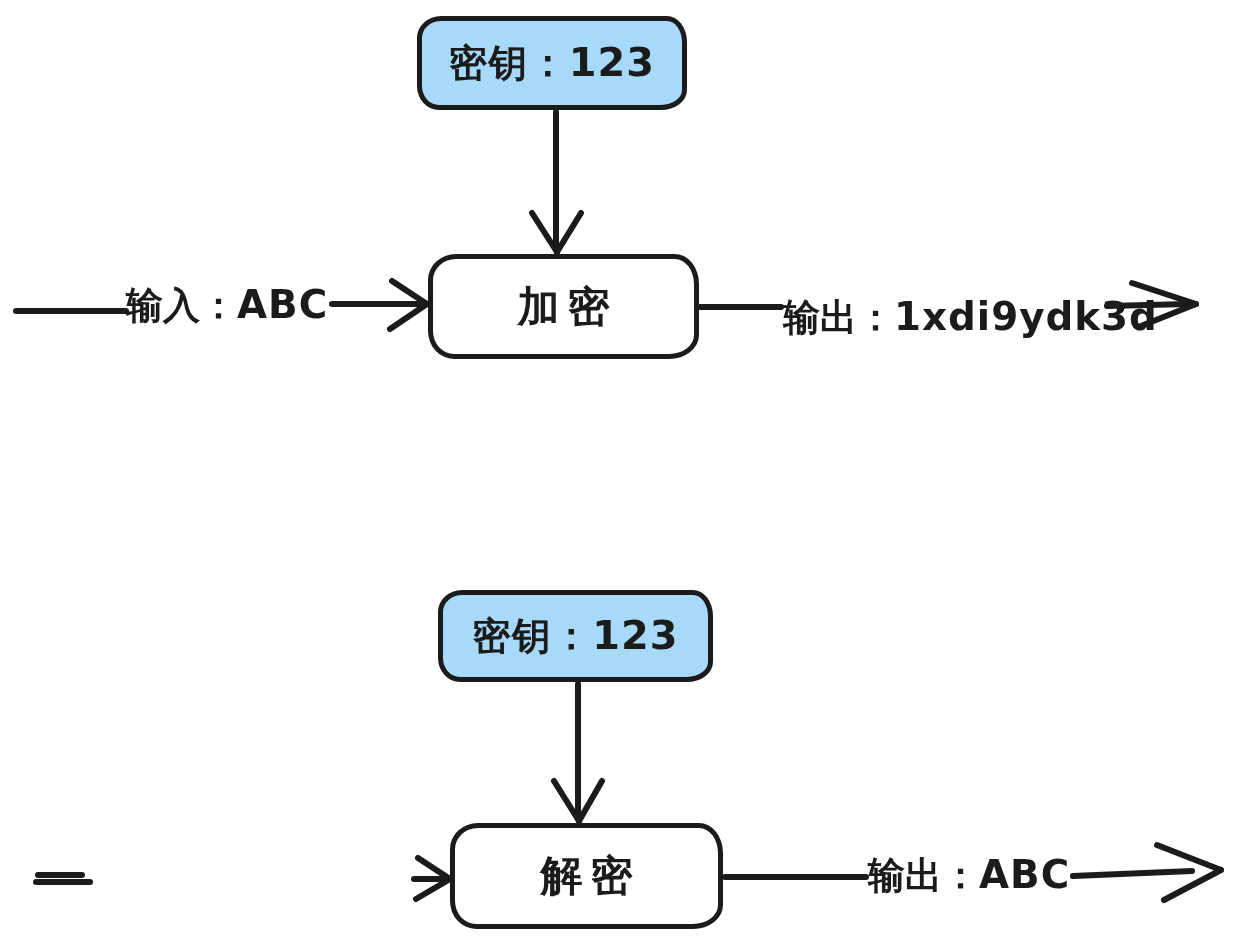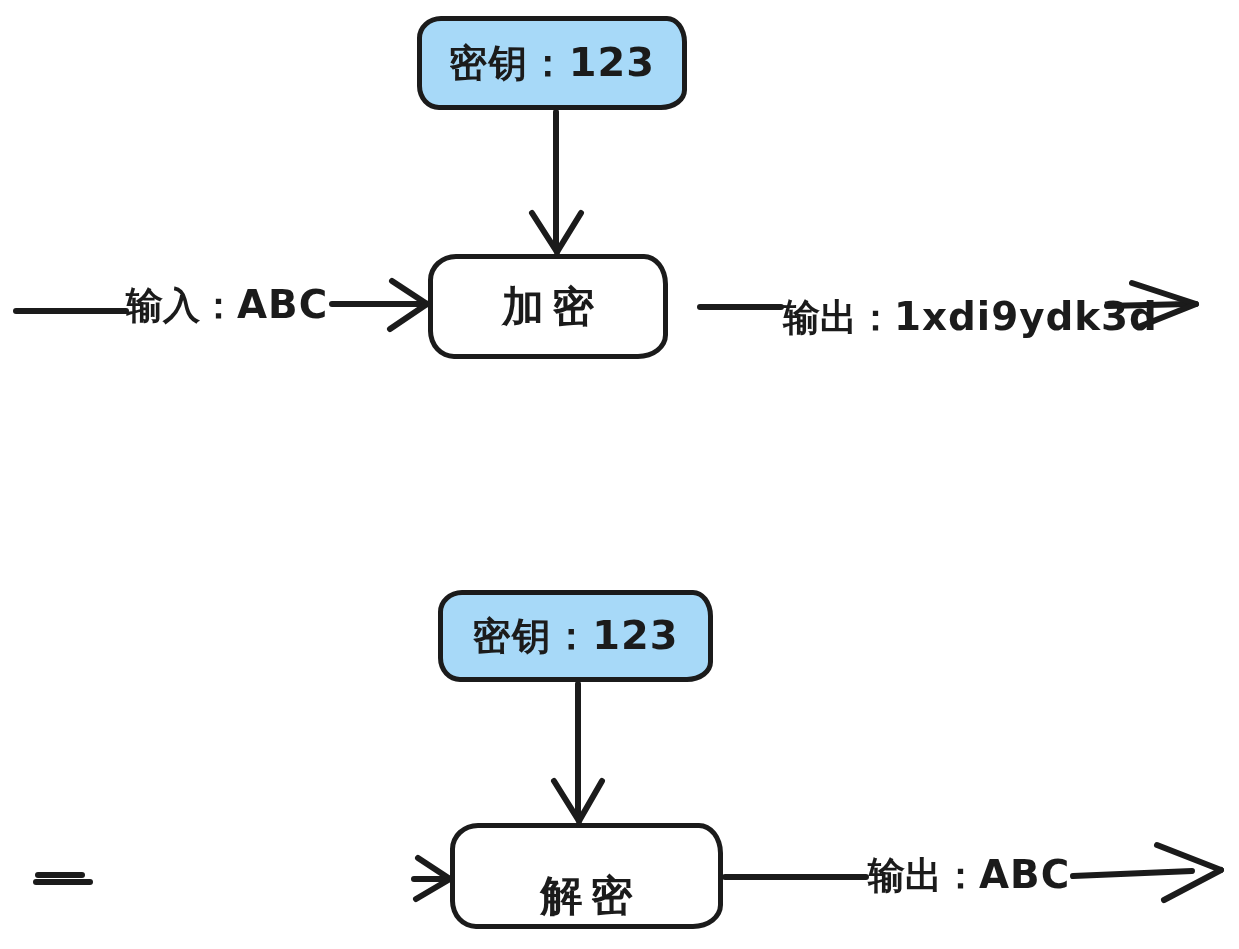--- a/index.html
+++ b/index.html
@@ -124,33 +124,33 @@
       <path d="M1073 876 L1192 871"></path>
       <path d="M1221 870 L1157 845"></path>
       <path d="M1221 870 L1164 900"></path>
     </g>
   </svg>
 
   <div class="node key" style="left:417px; top:16px; width:270px; height:94px;">
     <span class="node-label"><span>密钥：</span><span class="hand">123</span></span>
   </div>
 
-  <div class="node process" style="left:428px; top:254px; width:240px; height:105px;text-align:right;">
+  <div class="node process" style="left:428px; top:254px; width:271px; height:105px;text-align:right;">
     <span class="node-label">加密</span>
   </div>
 
   <div class="io-label" style="left:126px; top:282px;"><span>输入：</span><span class="hand">ABC</span></div>
 
   <div class="io-label" style="left:783px; top:294px;"><span>输出：</span><span class="hand">1xdi9ydk3d</span></div>
 
   <div class="node key" style="left:438px; top:590px; width:275px; height:92px;">
     <span class="node-label"><span>密钥：</span><span class="hand">123</span></span>
   </div>
 
-  <div class="node process" style="left:450px; top:823px; width:273px; height:106px;align-items:flex-end;">
+  <div class="node process" style="left:450px; top:823px; width:273px; height:106px;">
     <span class="node-label">解密</span>
   </div>
 
 
   <div class="io-label" style="left:868px; top:852px;"><span>输出：</span><span class="hand">ABC</span></div>
 
 
 </div>
 
 </body></html>

